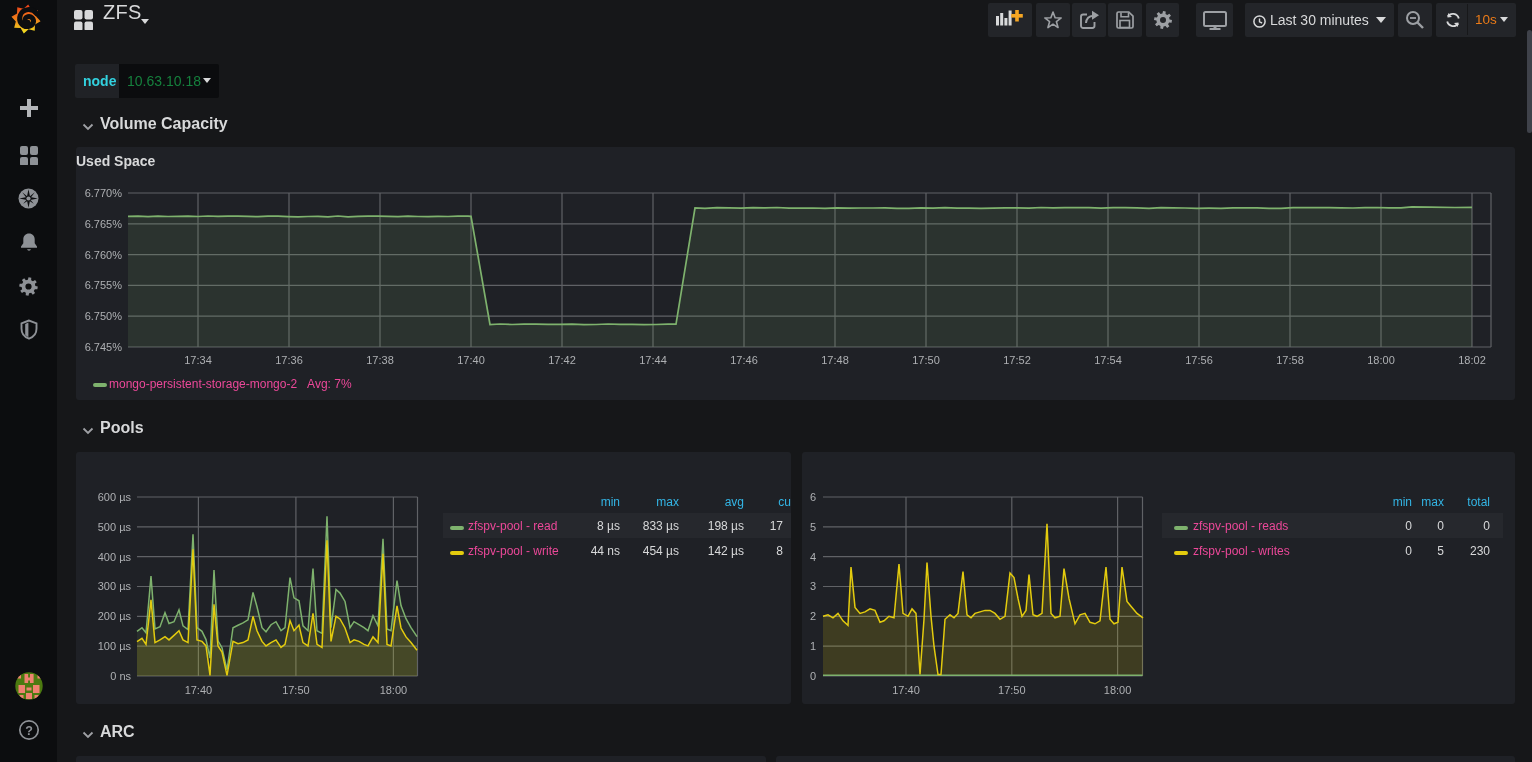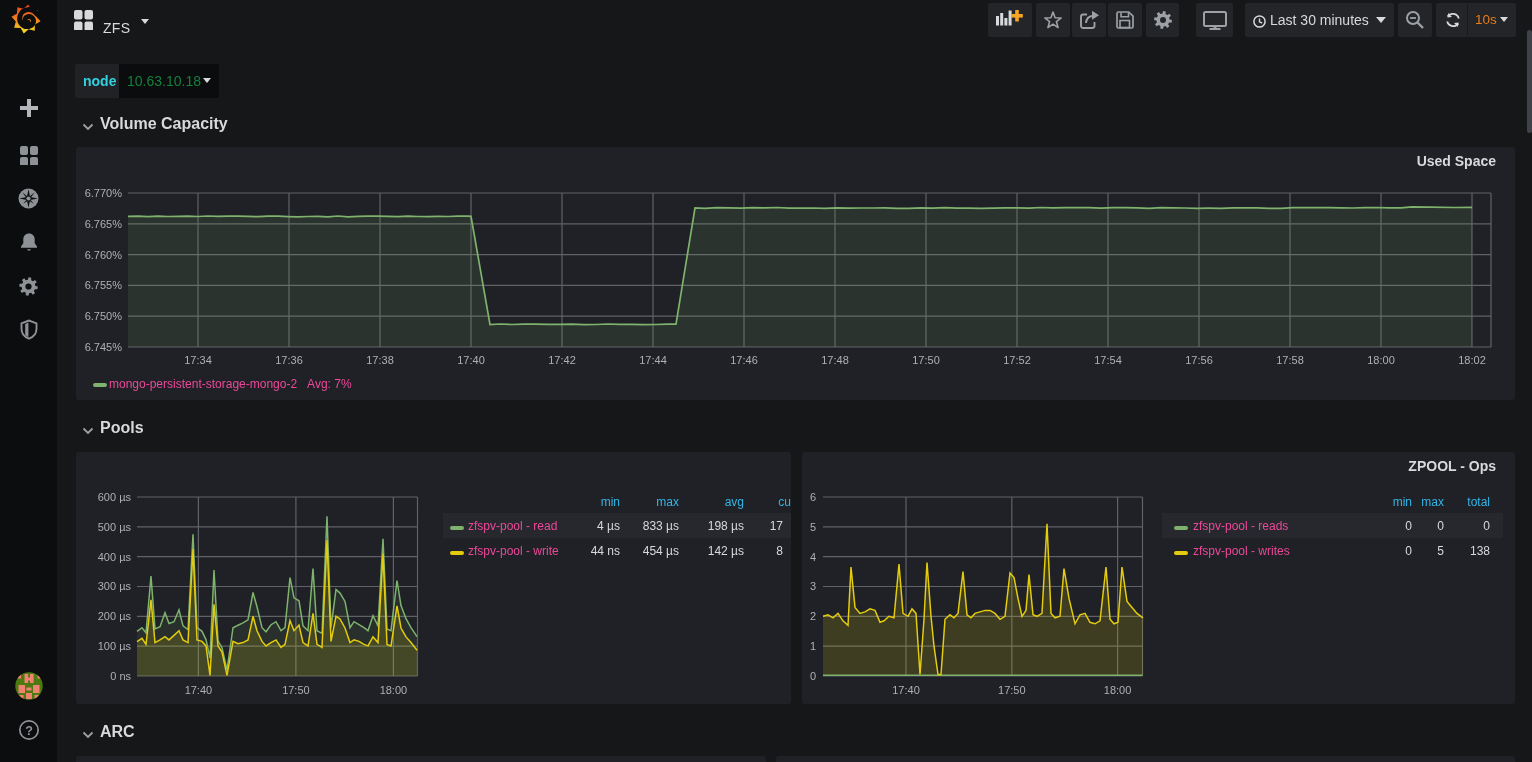--- a/index.html
+++ b/index.html
@@ -1,17 +1,17 @@
 <!DOCTYPE html>
 <html><head><meta charset="utf-8"><style>
 *{margin:0;padding:0;box-sizing:border-box}
 html,body{width:1532px;height:762px;background:#161719;overflow:hidden;font-family:"Liberation Sans",sans-serif;}
 .abs{position:absolute}
 .panel{position:absolute;background:#1f2126;border-radius:3px;overflow:hidden}
-.ptitle{position:absolute;left:0;right:19px;top:6px;text-align:right;font-size:14px;font-weight:bold;color:#d8d9da}
+.ptitle{position:absolute;left:0;right:19px;top:6px;text-align:left;font-size:14px;font-weight:bold;color:#d8d9da}
 .rowhead{position:absolute;font-size:16px;font-weight:bold;color:#d8d9da}
 .btn{position:absolute;background:#232529;border-radius:2px;top:3px;height:34px}
 .caret{position:absolute;width:0;height:0;border-left:4px solid transparent;border-right:4px solid transparent;border-top:5px solid #d8d9da}
 .lgname{position:absolute;font-size:12px;color:#ec4899;white-space:nowrap}
 .lghead{position:absolute;font-size:12px;font-weight:normal;color:#33b5e5;white-space:nowrap}
 .lgval{position:absolute;font-size:12px;color:#d8d9da;white-space:nowrap}
 .swatch{position:absolute;width:14px;height:4px;border-radius:2px}
 </style></head>
 <body>
 
@@ -78,21 +78,21 @@
 <svg class="abs" style="left:18px;top:719px" width="22" height="22" viewBox="0 0 22 22">
 <circle cx="11" cy="11" r="9.2" fill="none" stroke="#8e9196" stroke-width="1.7"></circle>
 <text x="11" y="15.5" text-anchor="middle" font-size="12.5" font-weight="bold" fill="#8e9196" font-family="Liberation Sans,sans-serif">?</text>
   </svg>
 <svg class="abs" style="left:74px;top:10px" width="19.0" height="20.0" viewBox="0 0 19.0 20.0">
     <rect x="0" y="0" width="8.5" height="9.5" rx="2" fill="#d8d9da"></rect>
     <rect x="10.5" y="0" width="8.5" height="9.5" rx="2" fill="#d8d9da"></rect>
     <rect x="0" y="11.5" width="8.5" height="9.5" rx="2" fill="#d8d9da"></rect>
     <rect x="10.5" y="11.5" width="8.5" height="9.5" rx="2" fill="#d8d9da"></rect>
   </svg>
-<div class="abs" style="left:103px;top:20px;font-size:14px;color:#d8d9da;letter-spacing:0.3px">ZFS</div>
+<div class="abs" style="left:103px;top:1px;font-size:20px;color:#d8d9da;letter-spacing:0.3px">ZFS</div>
 <div class="caret" style="left:141px;top:19px;border-top-width:5px"></div>
 <div class="btn" style="left:988px;width:44px"></div>
 <svg class="abs" style="left:996px;top:7px" width="27" height="19" viewBox="0 0 27 19">
 <rect x="0" y="9" width="3" height="9.5" fill="#d8d9da"></rect>
 <rect x="4.2" y="6" width="3" height="12.5" fill="#d8d9da"></rect>
 <rect x="8.4" y="11" width="3" height="7.5" fill="#d8d9da"></rect>
 <rect x="12.6" y="3.5" width="3" height="15" fill="#d8d9da"></rect>
 <rect x="19.2" y="3" width="3.6" height="11.5" fill="#f6a623"></rect>
 <rect x="15.2" y="7" width="11.6" height="3.6" fill="#f6a623"></rect>
 </svg>
@@ -243,33 +243,32 @@
       <polyline points="61.0,179.3 66.0,175.7 70.0,180.7 75.0,124.1 79.0,176.9 84.0,174.8 89.0,160.8 93.0,171.5 98.0,169.7 103.0,157.8 107.0,173.9 112.0,177.5 117.0,82.3 121.0,175.7 126.0,179.3 130.0,187.6 134.0,206.1 138.0,118.1 142.0,188.8 146.0,195.7 151.0,218.0 157.0,175.7 162.0,173.3 167.0,170.9 172.0,167.9 177.0,140.5 181.0,154.8 186.0,175.7 190.0,179.8 195.0,172.7 200.0,169.7 205.0,178.7 209.0,175.7 214.0,125.6 218.0,145.8 223.0,148.8 227.0,173.9 232.0,178.7 237.0,116.6 241.0,178.7 246.0,181.3 251.0,64.4 255.0,175.7 260.0,137.5 264.0,141.1 269.0,149.4 274.0,175.7 278.0,169.7 283.0,172.7 288.0,175.7 292.0,178.7 297.0,163.7 302.0,173.9 307.0,86.8 311.0,176.9 315.0,178.7 321.0,128.5 325.0,153.6 330.0,166.7 335.0,175.7 341.0,184.6" fill="none" stroke="#7eb26d" stroke-width="1.5"></polyline>
       <polyline points="61.0,189.7 66.0,186.4 70.0,192.4 75.0,147.9 79.0,190.6 84.0,187.9 89.0,184.6 93.0,187.9 98.0,183.4 103.0,178.7 107.0,187.9 112.0,190.6 117.0,97.2 121.0,187.9 126.0,189.4 130.0,193.9 134.0,223.4 138.0,152.4 142.0,193.9 146.0,200.1 151.0,223.4 157.0,189.4 162.0,191.8 167.0,190.6 172.0,187.9 177.0,164.3 181.0,178.7 186.0,189.4 190.0,193.9 195.0,190.6 200.0,187.9 205.0,195.4 209.0,192.4 214.0,168.5 218.0,178.7 223.0,173.0 227.0,190.6 232.0,193.9 237.0,161.4 241.0,192.4 246.0,195.4 251.0,88.3 255.0,189.4 260.0,164.3 264.0,167.0 269.0,176.0 274.0,190.6 278.0,187.9 283.0,189.4 288.0,192.4 292.0,193.9 297.0,184.9 302.0,190.6 307.0,101.7 311.0,192.4 315.0,193.9 321.0,153.9 325.0,176.0 330.0,184.9 335.0,190.6 341.0,198.3" fill="none" stroke="#e3cb0e" stroke-width="1.5"></polyline>
     </svg>
 <div class="abs" style="left:367px;top:61px;width:400px;height:25px;background:#26282d"></div>
 <div class="lghead" style="right:171px;top:43px">min</div>
 <div class="lghead" style="right:112px;top:43px">max</div>
 <div class="lghead" style="right:47px;top:43px">avg</div>
 <div class="lghead" style="right:-4px;top:43px">cur</div>
 <div class="swatch" style="left:374px;top:74px;background:#7eb26d"></div>
 <div class="lgname" style="left:392px;top:67px">zfspv-pool - read</div>
-<div class="lgval" style="right:171px;top:67px">4 µs</div>
+<div class="lgval" style="right:171px;top:67px">8 µs</div>
 <div class="lgval" style="right:112px;top:67px">833 µs</div>
 <div class="lgval" style="right:47px;top:67px">198 µs</div>
 <div class="lgval" style="right:8px;top:67px">17</div>
 <div class="swatch" style="left:374px;top:99px;background:#e3cb0e"></div>
 <div class="lgname" style="left:392px;top:92px">zfspv-pool - write</div>
 <div class="lgval" style="right:171px;top:92px">44 ns</div>
 <div class="lgval" style="right:112px;top:92px">454 µs</div>
 <div class="lgval" style="right:47px;top:92px">142 µs</div>
 <div class="lgval" style="right:8px;top:92px">8</div>
 </div>
 <div class="panel" style="left:802px;top:452px;width:713px;height:252px">
-<div class="ptitle">ZPOOL - Ops</div>
 <svg class="abs" style="left:0;top:0" width="713" height="252" viewBox="0 0 713 252">
       <line x1="21" y1="45.0" x2="340.5" y2="45.0" stroke="#606266" stroke-width="1.2"></line>
       <text x="14" y="48.9" text-anchor="end" font-size="11" fill="#aeb0b3">6</text>
       <line x1="21" y1="74.8" x2="340.5" y2="74.8" stroke="#606266" stroke-width="1.2"></line>
       <text x="14" y="78.7" text-anchor="end" font-size="11" fill="#aeb0b3">5</text>
       <line x1="21" y1="104.7" x2="340.5" y2="104.7" stroke="#606266" stroke-width="1.2"></line>
       <text x="14" y="108.6" text-anchor="end" font-size="11" fill="#aeb0b3">4</text>
       <line x1="21" y1="134.5" x2="340.5" y2="134.5" stroke="#606266" stroke-width="1.2"></line>
       <text x="14" y="138.4" text-anchor="end" font-size="11" fill="#aeb0b3">3</text>
       <line x1="21" y1="164.3" x2="340.5" y2="164.3" stroke="#606266" stroke-width="1.2"></line>
@@ -295,15 +294,15 @@
 <div class="lghead" style="right:25px;top:43px">total</div>
 <div class="swatch" style="left:372px;top:74px;background:#7eb26d"></div>
 <div class="lgname" style="left:391px;top:67px">zfspv-pool - reads</div>
 <div class="lgval" style="right:103px;top:67px">0</div>
 <div class="lgval" style="right:71px;top:67px">0</div>
 <div class="lgval" style="right:25px;top:67px">0</div>
 <div class="swatch" style="left:372px;top:99px;background:#e3cb0e"></div>
 <div class="lgname" style="left:391px;top:92px">zfspv-pool - writes</div>
 <div class="lgval" style="right:103px;top:92px">0</div>
 <div class="lgval" style="right:71px;top:92px">5</div>
-<div class="lgval" style="right:25px;top:92px">138</div>
+<div class="lgval" style="right:25px;top:92px">230</div>
 </div>
 <div class="panel" style="left:76px;top:756px;width:690px;height:40px"></div>
 <div class="panel" style="left:776px;top:756px;width:739px;height:40px"></div>
 </body></html>

